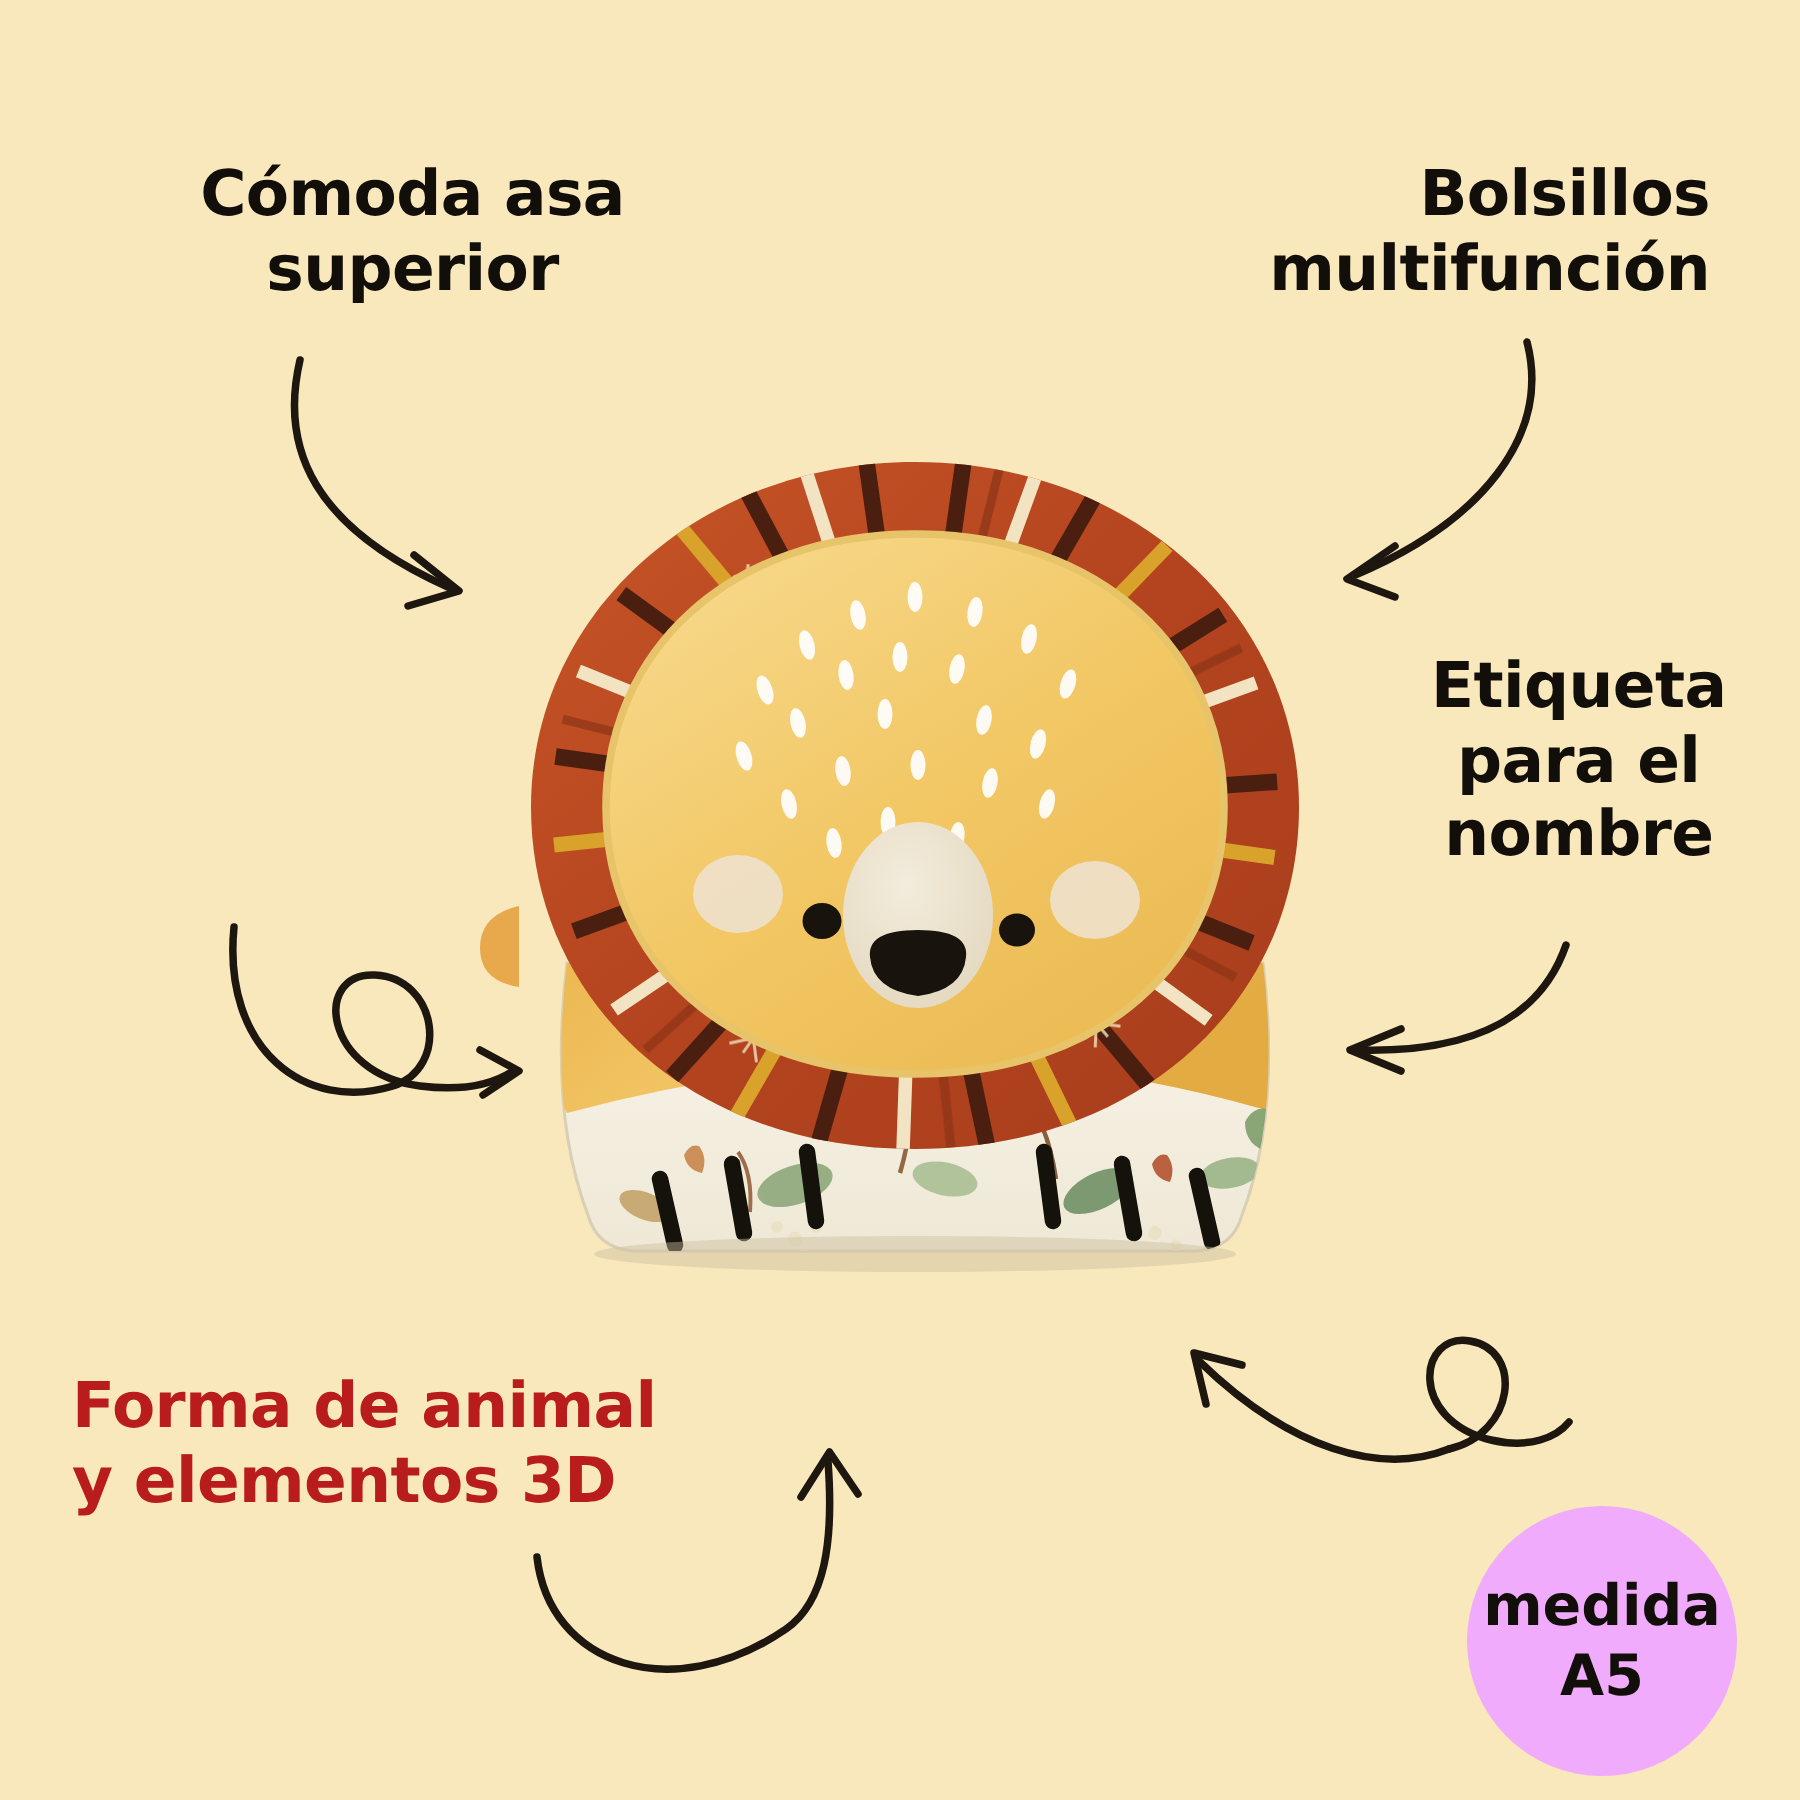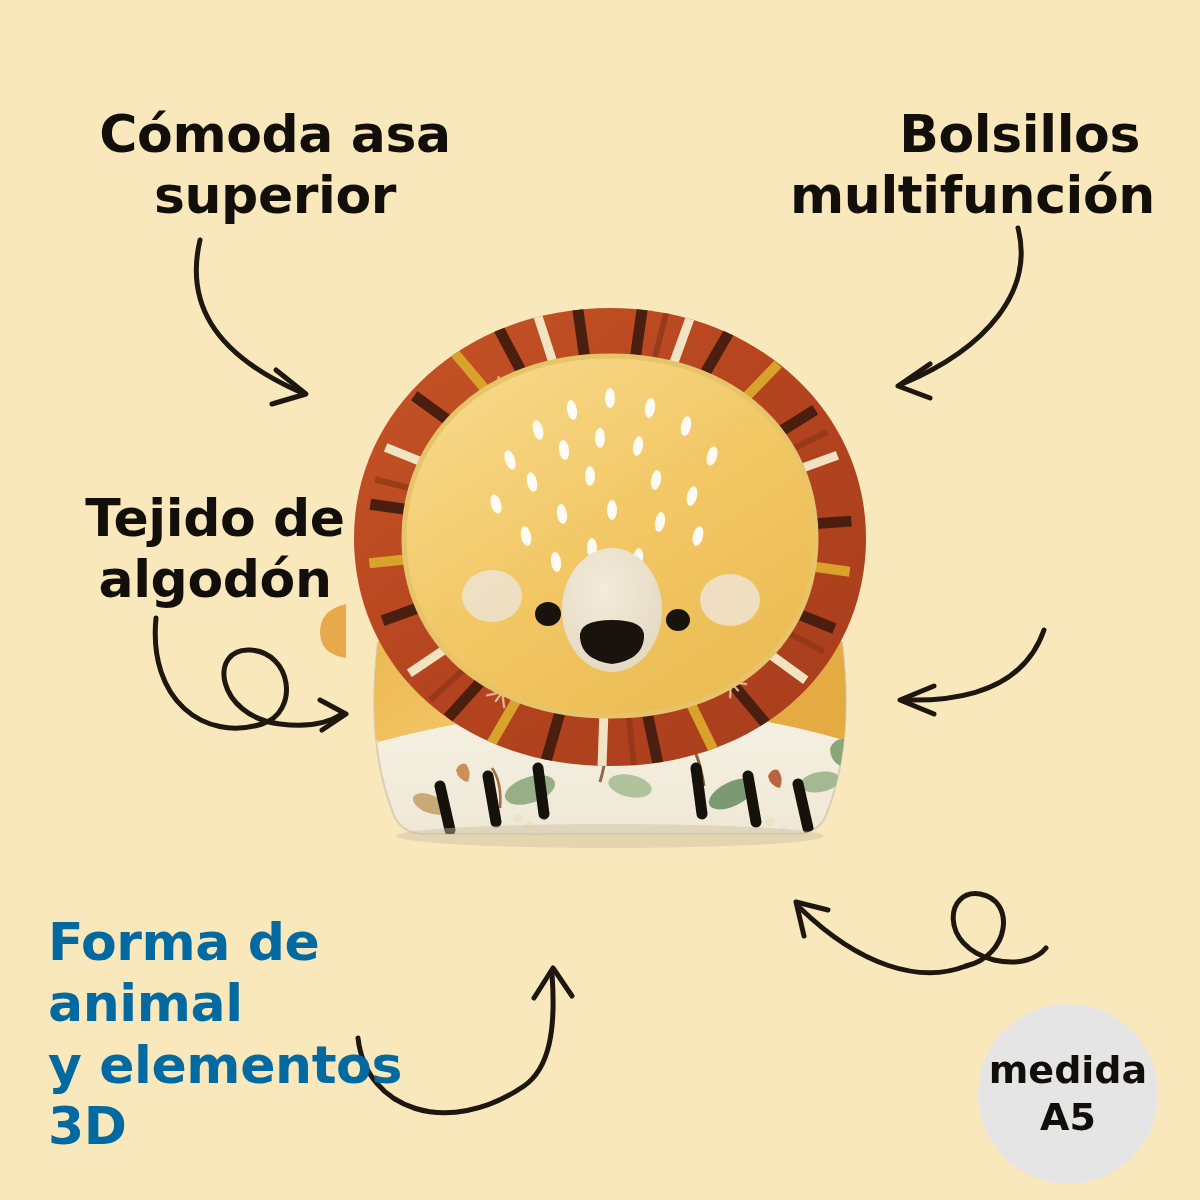--- a/index.html
+++ b/index.html
@@ -9,21 +9,21 @@
     font-family:"DejaVu Sans","Liberation Sans",sans-serif;
     overflow:hidden;position:relative;
   }
   .stage{position:absolute;inset:0;width:1200px;height:1200px;}
 
   
   .label{
     position:absolute;
     color:#120f0a;
     font-weight:700;
-    font-size:52px;
+    font-size:42px;
     line-height:1.18;
     letter-spacing:-0.4px;
     white-space:pre-line;
     z-index:40;
   }
   .label.c{text-align:center;}
   .label.l{text-align:left;}
 
   #lbl-asa      {left:95px; top:104px;  width:360px;}
   #lbl-bolsillos{left:790px;top:104px;  width:350px;text-align:right;}
@@ -320,26 +320,27 @@
       <path d="M534 998 L553 968 L572 996"></path>
     </g>
   </svg>
 
   <div class="label c" id="lbl-asa" style="color: rgb(18, 15, 10);">Cómoda asa
 superior</div>
 
   <div class="label c" id="lbl-bolsillos" style="color: rgb(18, 15, 10);">Bolsillos
 multifunción</div>
 
-  <div class="label c" id="lbl-tejido" style="color: rgb(18, 15, 10);">Tejido de
-algodón</div>
-
-
-
-  <div class="label l" id="lbl-forma" style="color: #0369a1;">Forma de animal
+
+  <div class="label c" id="lbl-etiqueta" style="color: rgb(18, 15, 10);">Etiqueta
+para el
+nombre</div>
+
+
+  <div class="label l" id="lbl-forma" style="color: #b91c1c;">Forma de animal
 y elementos 3D</div>
 
-  <div class="badge" style="background: #e5e5e5;">
+  <div class="badge" style="background: #f0abfc;">
     <span>medida</span>
     <span>A5</span>
   </div>
 
 </div>
 
 </body></html>

